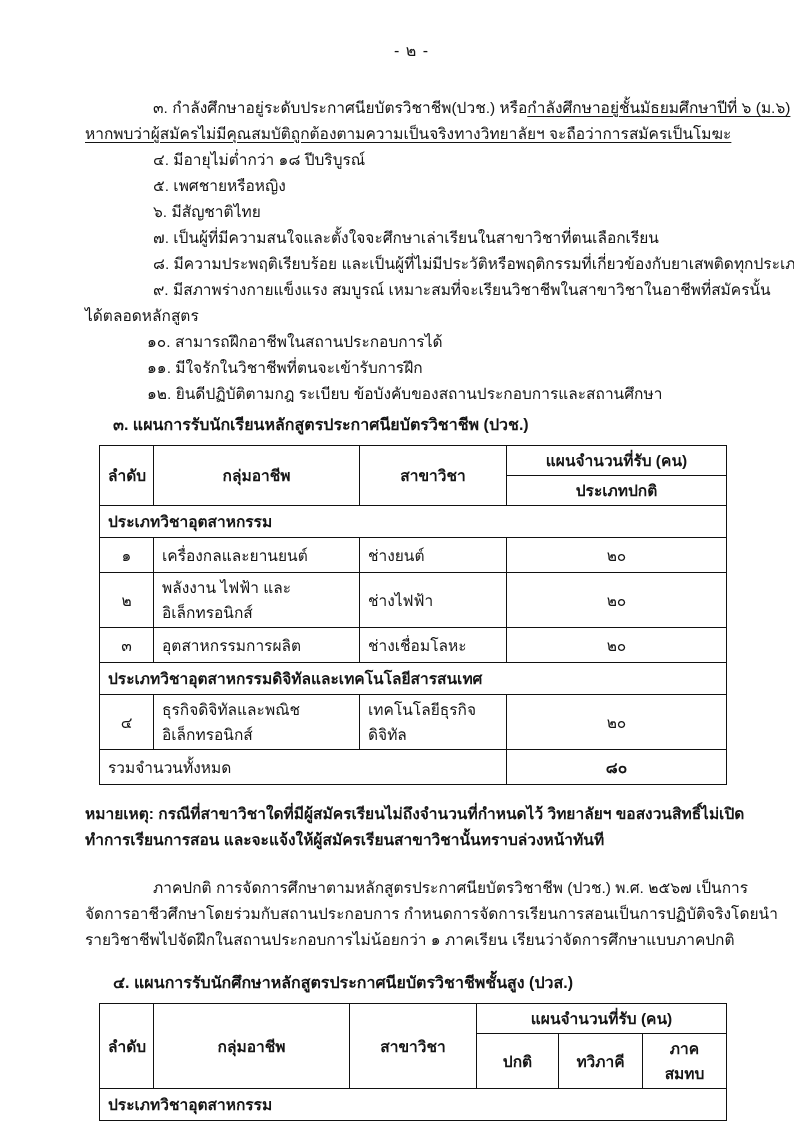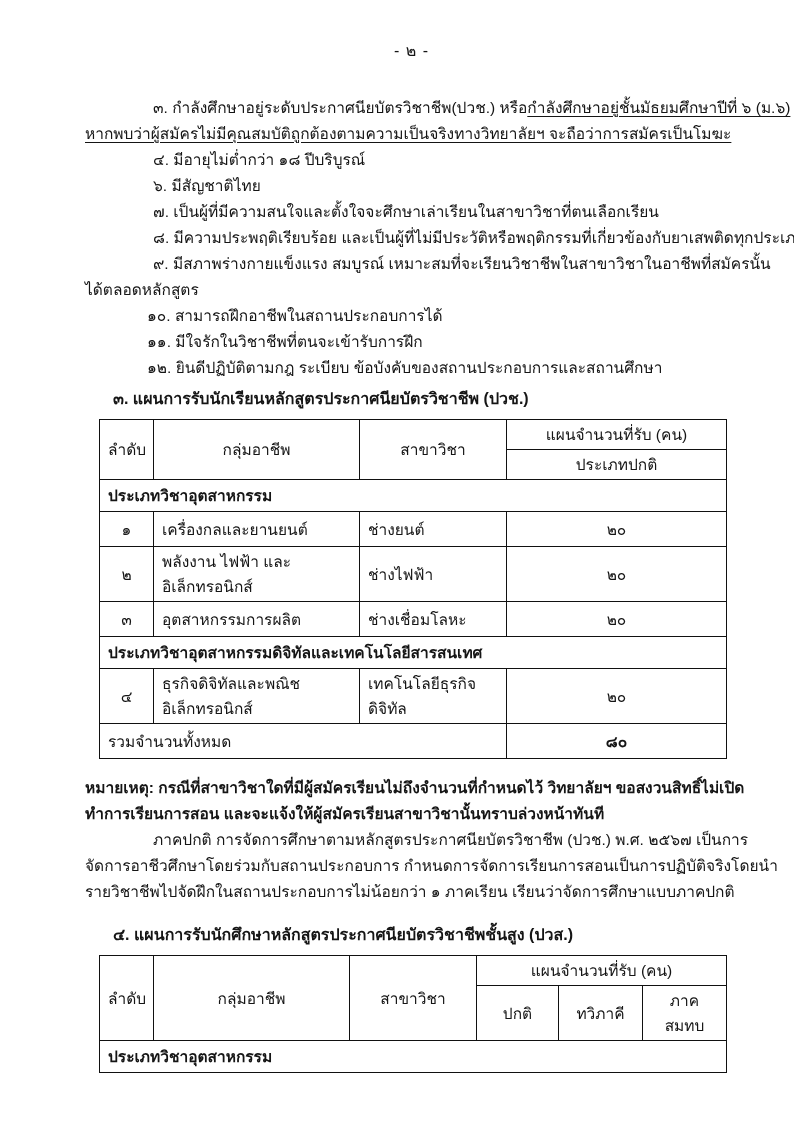--- a/index.html
+++ b/index.html
@@ -11,43 +11,44 @@
   }
   .page { width:794px; height:1123px; padding:38px 56px 0 85px; position:relative; }
   .pageno { text-align:center; font-size:16px; margin-bottom:32px; letter-spacing:1px; }
   .line { font-size:15.5px; line-height:26px; white-space:nowrap; }
   .indent { padding-left:68px; }
   .indent2 { padding-left:62px; }
   .u { text-decoration:underline; text-underline-offset:3px; }
   .sec-heading { font-weight:bold; font-size:16px; line-height:27px; padding-left:28px; margin-top:4px; white-space:nowrap; }
   table { border-collapse:collapse; table-layout:fixed; width:627px; margin:7px 0 0 14px; font-size:15.5px; }
   th, td { border:1.6px solid #111; padding:2px 8px; vertical-align:middle; }
-  th { font-weight:normal; }
+  th { font-weight:bold; }
   td.c { text-align:center; }
   tr.section-row td { font-weight:bold; padding:3px 8px; height:31px; }
   tr.data-row td { height:35px; }
   tr.header-sub th { height:28px; }
   tr.header-main th { height:30px; }
   tr.total-row td { font-weight:normal; height:35px; }
   tr.total-row td.c { font-weight:bold; }
   .remark { font-weight:bold; margin-top:16px; }
-  .para-gap { }
+  .para-gap { margin-top:22px; }
 </style>
 </head>
 <body>
 
 <div class="page">
 
   <div class="pageno">- ๒ -</div>
 
   <div>
     <div class="line indent"><span>๓. กำลังศึกษาอยู่ระดับประกาศนียบัตรวิชาชีพ(ปวช.) หรือ</span><span class="u">กำลังศึกษาอยู่ชั้นมัธยมศึกษาปีที่ ๖ (ม.๖)</span></div>
     <div class="line"><span class="u">หากพบว่าผู้สมัครไม่มีคุณสมบัติถูกต้องตามความเป็นจริงทางวิทยาลัยฯ จะถือว่าการสมัครเป็นโมฆะ</span></div>
 
     <div class="line indent">๔. มีอายุไม่ต่ำกว่า ๑๘ ปีบริบูรณ์</div>
+    <div class="line indent">๕. เพศชายหรือหญิง</div>
     <div class="line indent">๖. มีสัญชาติไทย</div>
     <div class="line indent">๗. เป็นผู้ที่มีความสนใจและตั้งใจจะศึกษาเล่าเรียนในสาขาวิชาที่ตนเลือกเรียน</div>
     <div class="line indent">๘. มีความประพฤติเรียบร้อย และเป็นผู้ที่ไม่มีประวัติหรือพฤติกรรมที่เกี่ยวข้องกับยาเสพติดทุกประเภท</div>
     <div class="line indent">๙. มีสภาพร่างกายแข็งแรง สมบูรณ์ เหมาะสมที่จะเรียนวิชาชีพในสาขาวิชาในอาชีพที่สมัครนั้น</div>
     <div class="line">ได้ตลอดหลักสูตร</div>
     <div class="line indent2">๑๐. สามารถฝึกอาชีพในสถานประกอบการได้</div>
     <div class="line indent2">๑๑. มีใจรักในวิชาชีพที่ตนจะเข้ารับการฝึก</div>
     <div class="line indent2">๑๒. ยินดีปฏิบัติตามกฎ ระเบียบ ข้อบังคับของสถานประกอบการและสถานศึกษา</div>
   </div>
 

